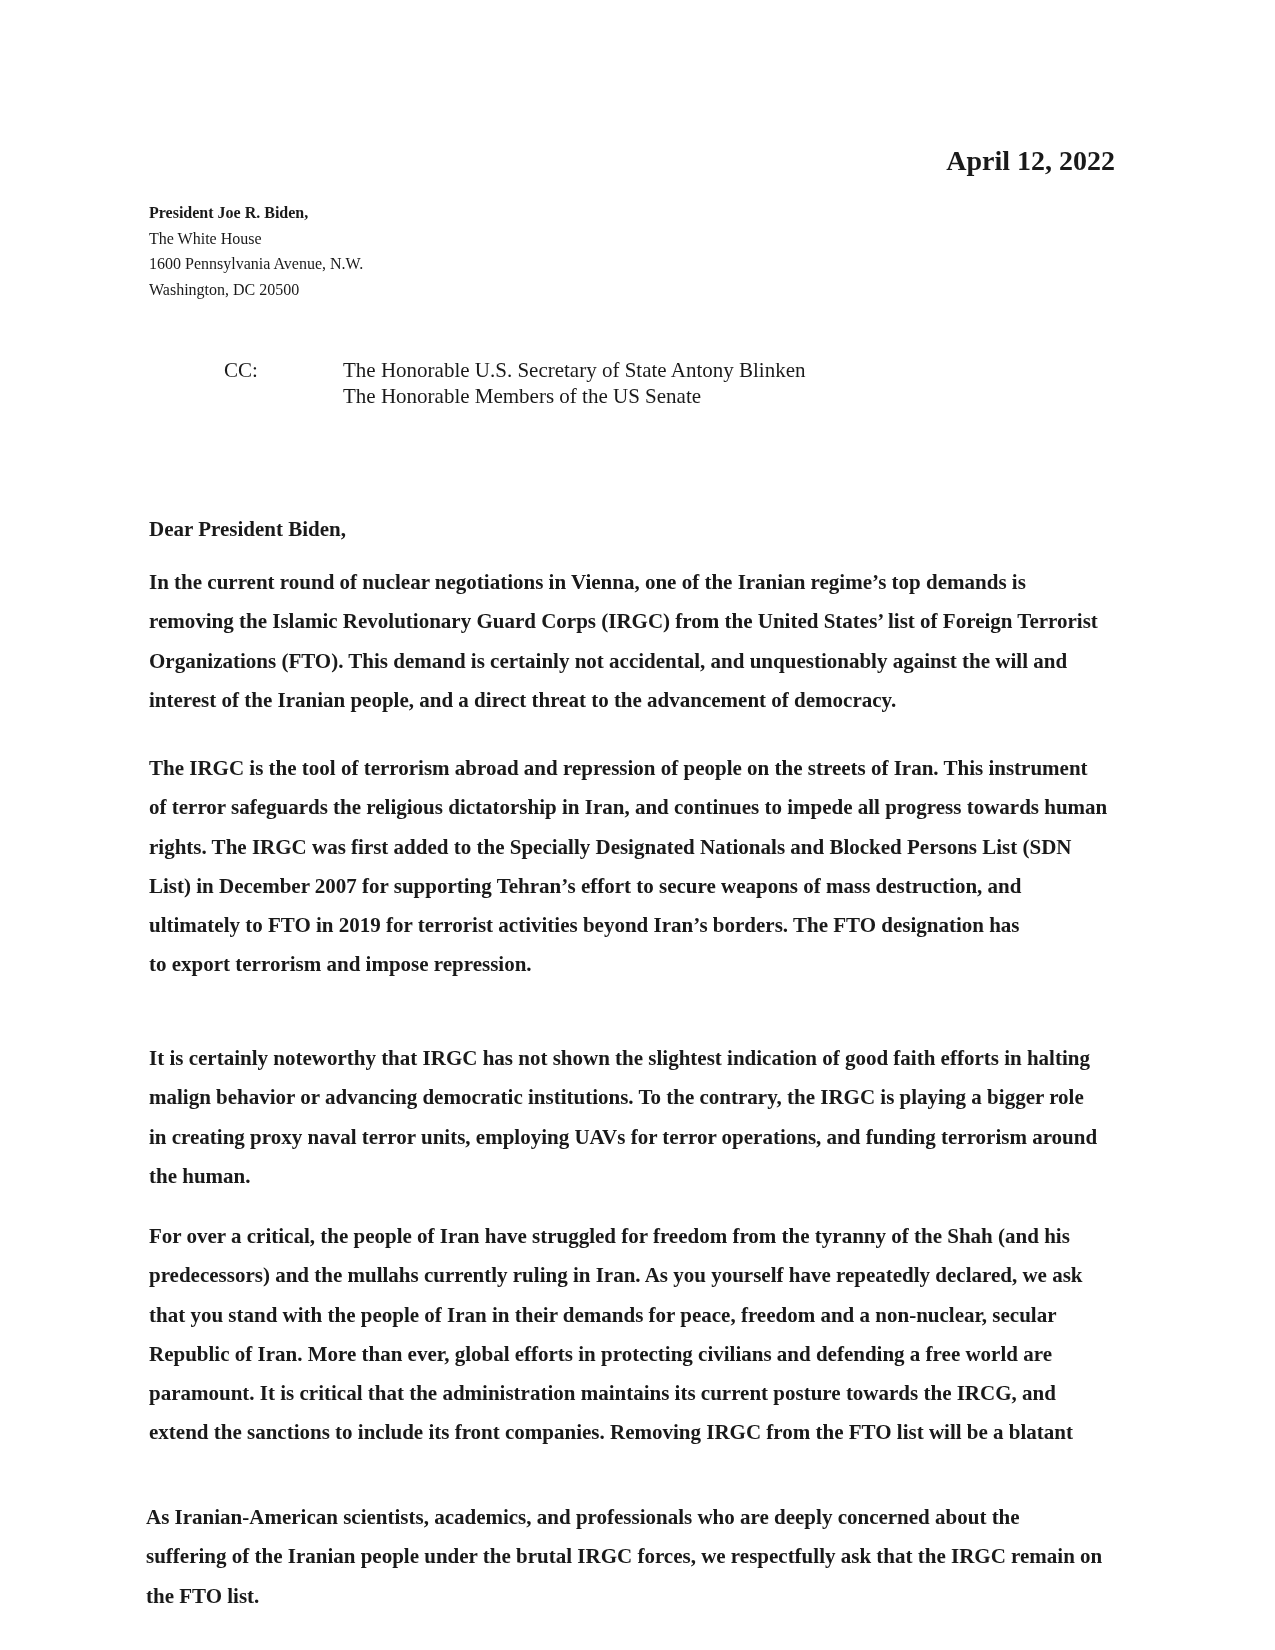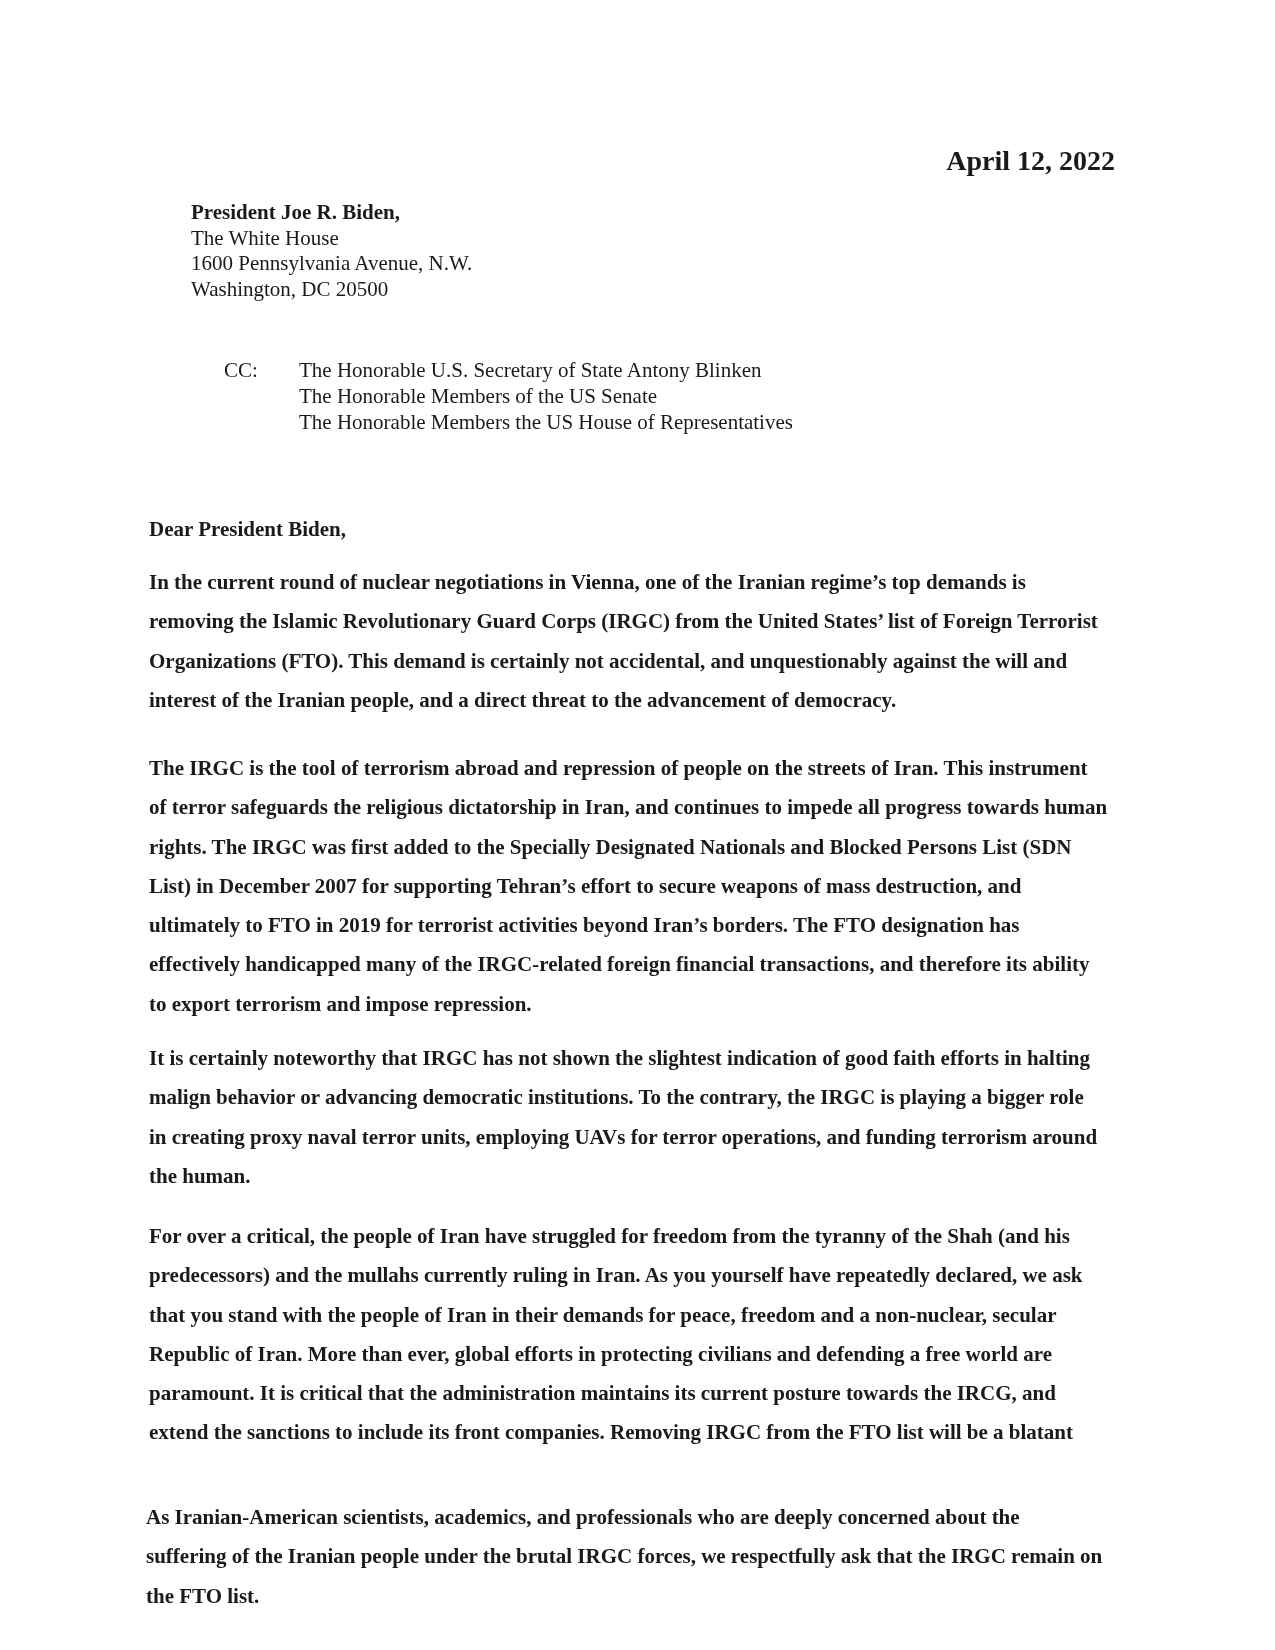--- a/index.html
+++ b/index.html
@@ -8,27 +8,28 @@
       font-family: "Liberation Serif", "DejaVu Serif", serif;
       color: #1a1a1a;
     }
     .page { position: absolute; left: 0; top: 0; width: 1275px; height: 1650px; }
     .date {
       position: absolute; top: 149px; right: 160px;
       font-weight: bold; font-size: 28px; line-height: 24px;
     }
     .recipient {
       position: absolute; left: 149px; top: 200px;
-      font-size: 21px; line-height: 25.5px; margin-left: 42px;
+      font-size: 16px; line-height: 25.5px;
     }
     .recipient .bold { font-weight: bold; }
     .cc {
       position: absolute; left: 224px; top: 357px;
       font-size: 21px; line-height: 26px;
       display: flex;
+      gap: 44px;
     }
     .cc .cc-label { width: 75px; }
     .salutation {
       position: absolute; left: 149px; top: 517px;
       font-weight: bold; font-size: 21px; line-height: 24px;
     }
     .para {
       position: absolute; left: 149px; width: 980px;
       font-size: 21px; line-height: 39.3px;
       white-space: nowrap;
@@ -53,40 +54,38 @@
     <div>The White House</div>
     <div>1600 Pennsylvania Avenue, N.W.</div>
     <div>Washington, DC 20500</div>
   </div>
 
   <div class="cc">
     <div class="cc-label">CC:</div>
     <div>
       <div>The Honorable U.S. Secretary of State Antony Blinken</div>
       <div>The Honorable Members of the US Senate</div>
-      <div>The Honorable Members the US House of Representatives</div>
     </div>
   </div>
 
   <div class="salutation">Dear President Biden,</div>
 
   <div class="para" id="p1">
     <span class="line">In the current round of nuclear negotiations in Vienna, one of the Iranian regime’s top demands is</span>
     <span class="line">removing the Islamic Revolutionary Guard Corps (IRGC) from the United States’ list of Foreign Terrorist</span>
     <span class="line">Organizations (FTO). This demand is certainly not accidental, and unquestionably against the will and</span>
     <span class="line">interest of the Iranian people, and a direct threat to the advancement of democracy.</span>
   </div>
 
   <div class="para" id="p2">
     <span class="line">The IRGC is the tool of terrorism abroad and repression of people on the streets of Iran. This instrument</span>
     <span class="line">of terror safeguards the religious dictatorship in Iran, and continues to impede all progress towards human</span>
     <span class="line">rights. The IRGC was first added to the Specially Designated Nationals and Blocked Persons List (SDN</span>
     <span class="line">List) in December 2007 for supporting Tehran’s effort to secure weapons of mass destruction, and</span>
     <span class="line">ultimately to FTO in 2019 for terrorist activities beyond Iran’s borders. The FTO designation has</span>
-    <span class="line">effectively handicapped many of the IRGC-related foreign financial transactions, and therefore its ability</span>
     <span class="line">to export terrorism and impose repression.</span>
   </div>
 
   <div class="para" id="p3">
     <span class="line">It is certainly noteworthy that IRGC has not shown the slightest indication of good faith efforts in halting</span>
     <span class="line">malign behavior or advancing democratic institutions. To the contrary, the IRGC is playing a bigger role</span>
     <span class="line">in creating proxy naval terror units, employing UAVs for terror operations, and funding terrorism around</span>
     <span class="line">the human.</span>
   </div>
 

